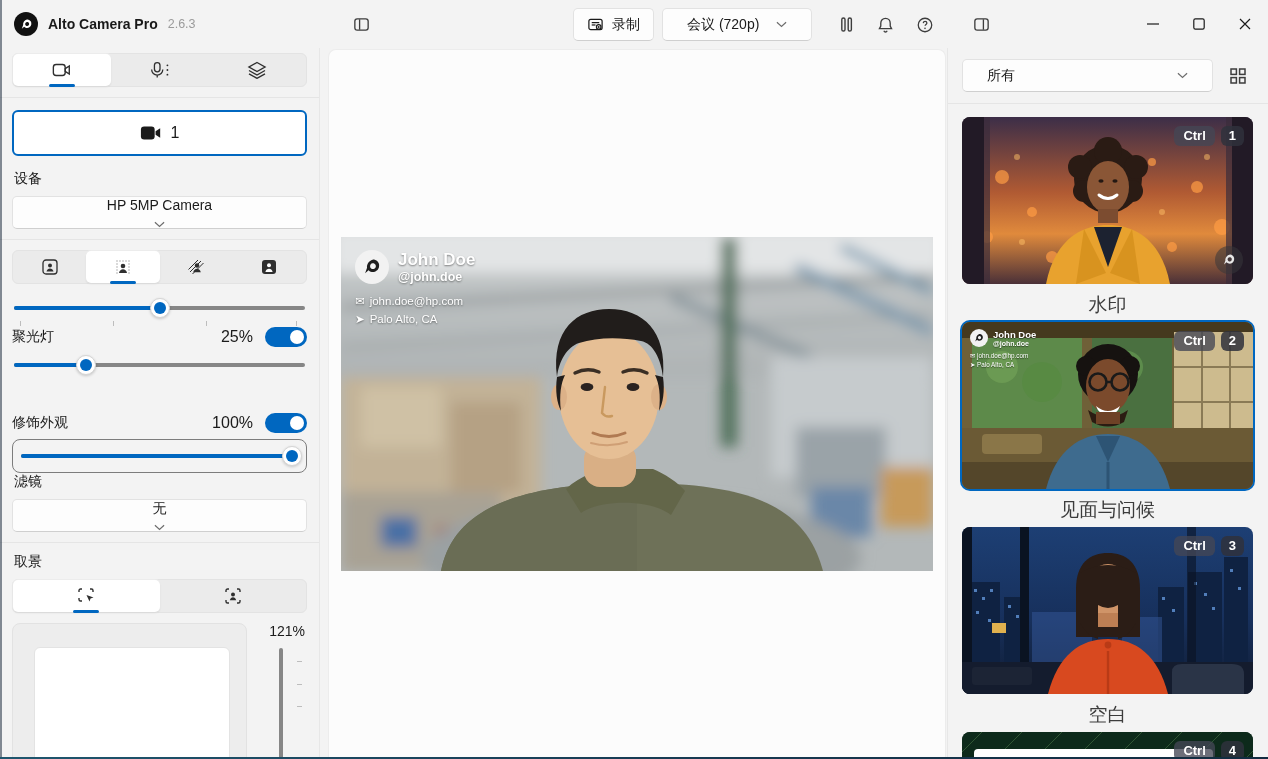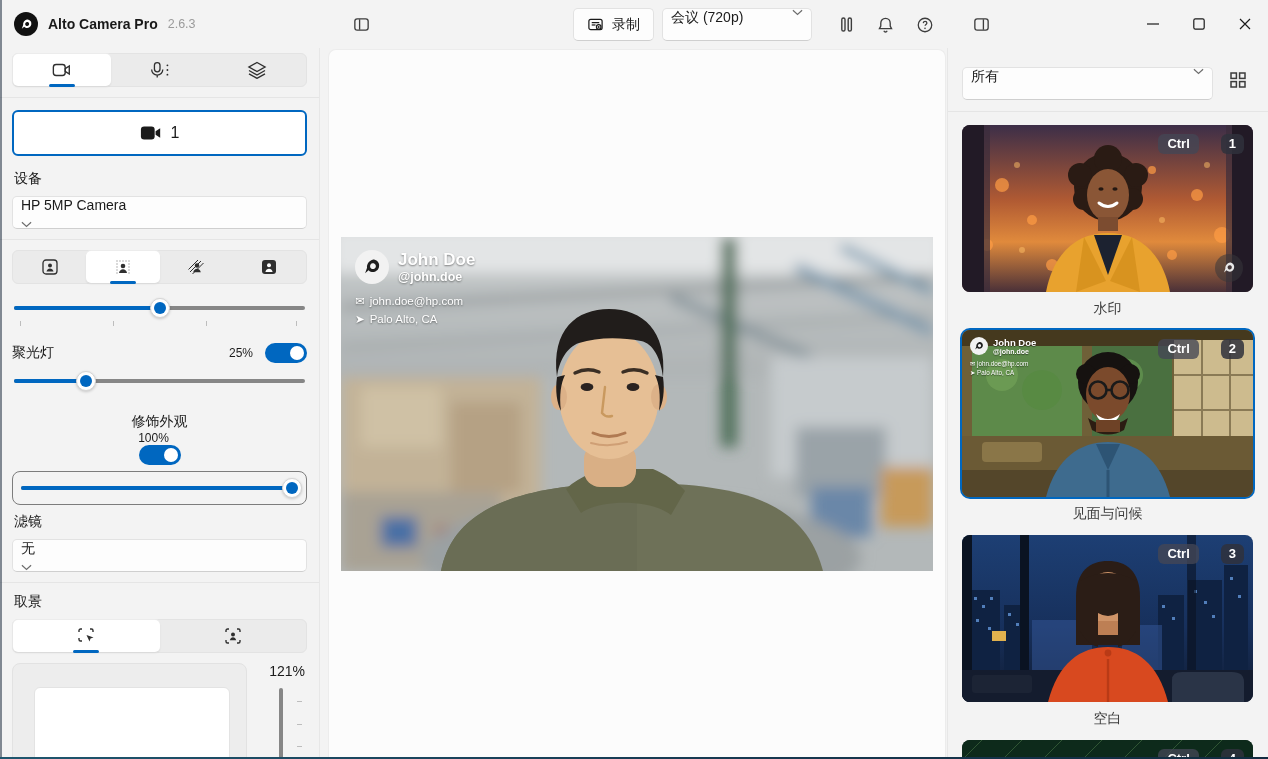--- a/index.html
+++ b/index.html
@@ -14,21 +14,21 @@
   .topbar { height:48px; display:flex; align-items:center; position:relative; }
   .tb-left { display:flex; align-items:center; gap:10px; padding-left:14px; }
   .app-logo { width:24px; height:24px; border-radius:50%; background:#111; display:flex; align-items:center; justify-content:center; }
   .app-title { font-size:14px; font-weight:700; color:#191919; }
   .app-version { font-size:12.5px; color:#9b9b9b; }
   .tb-icon-btn { width:32px; height:30px; display:flex; align-items:center; justify-content:center; border-radius:5px; color:#3d3d3d; margin-left:140px;}
   .tb-center { position:absolute; left:573px; top:8px; display:flex; align-items:center; gap:8px; }
   .btn { height:33px; background:#fdfdfd; border:1px solid #e2e2e2; border-bottom-color:#cfcfcf; border-radius:5px;
          display:flex; align-items:center; gap:8px; padding:0 13px; font-size:14px; color:#1b1b1b; }
   .dropdown { height:33px; background:#fdfdfd; border:1px solid #e2e2e2; border-bottom-color:#cfcfcf; border-radius:5px;
-              display:flex; justify-content:space-between; padding:0 8px; font-size:14px; color:#1b1b1b; }
+              display:flex; align-items:center; justify-content:space-between; padding:0 24px; font-size:14px; color:#1b1b1b; }
   .tb-center .dropdown { width:150px; }
   .tb-glyphs { display:flex; align-items:center; gap:6px; margin-left:10px; color:#3d3d3d;}
   .glyph-btn { width:33px; height:33px; display:flex; align-items:center; justify-content:center; border-radius:5px; }
   .win-controls { position:absolute; right:0; top:0; height:48px; display:flex; }
   .win-btn { width:46px; height:100%; display:flex; align-items:center; justify-content:center; color:#1b1b1b; }
 
   
   .main { display:flex; height:711px; }
   .sidebar { width:320px; padding:5px 12px 0 12px; border-right:1px solid #e7e7e7; }
   .center { flex:1; padding:1px 1px 0 8px; }
@@ -57,23 +57,23 @@
   .h-slider { position:relative; height:20px; }
   .h-track { position:absolute; left:2px; right:2px; top:8px; height:4px; border-radius:2px; background:#868686; }
   .h-fill { position:absolute; left:2px; top:8px; height:4px; border-radius:2px; background:#0067c0; width:var(--p,50%); max-width:calc(100% - 4px); }
   .h-thumb { position:absolute; top:0; left:var(--p,50%); transform:translateX(-50%);
              width:20px; height:20px; border-radius:50%; background:#fff; border:1px solid #d5d5d5; box-shadow:0 1px 3px rgba(0,0,0,.2); }
   .h-thumb::after { content:""; position:absolute; left:50%; top:50%; transform:translate(-50%,-50%);
                     width:12px; height:12px; border-radius:50%; background:#0067c0; }
   .ticks { position:relative; height:7px; margin:2px 2px 0 2px; }
   .tick { position:absolute; top:1px; width:1px; height:5px; background:#bdbdbd; }
 
-  .row { display:flex; align-items:center; margin-top:16px; }
+  .row { display:flex; align-items:center; margin-top:0; }
   .row .lbl { flex:1; font-size:14px; }
-  .row .val { font-size:12px; margin-right:12px; }
+  .row .val { font-size:16px; margin-right:12px; }
   .toggle { width:42px; height:20px; border-radius:10px; background:#0067c0; position:relative; }
   .toggle .knob { position:absolute; right:3px; top:3px; width:14px; height:14px; border-radius:50%; background:#fff; }
 
   .focus-ring { border:1px solid #7c7c7c; border-radius:8px; padding:6px 6px; margin-top:6px; }
 
   
   .framing { display:flex; margin-top:10px; gap:8px; }
   .frame-preview { flex:1; height:170px; background:#ededed; border:1px solid #e2e2e2; border-radius:8px; position:relative; }
   .frame-crop { position:absolute; left:21px; top:23px; width:196px; height:160px; background:#fff; border:1px solid #e3e3e3; border-radius:6px; }
   .v-col { width:52px; display:flex; flex-direction:column; align-items:center; }
@@ -87,28 +87,28 @@
   .name-card { position:absolute; left:14px; top:13px; color:#fff; text-shadow:0 1px 2px rgba(0,0,0,.45); }
   .nc-top { display:flex; align-items:center; gap:9px; }
   .nc-avatar { width:34px; height:34px; border-radius:50%; background:#f2f2f2; display:flex; align-items:center; justify-content:center; }
   .nc-name { font-size:17px; font-weight:700; line-height:1.15; }
   .nc-handle { font-size:12.5px; font-weight:600; }
   .nc-rows { margin-top:10px; font-size:11.5px; display:flex; flex-direction:column; gap:4px; }
   .nc-row { display:flex; align-items:center; gap:5px; }
 
   
   .rp-header { display:flex; align-items:center; gap:10px; }
-  .rp-header .dropdown { flex:1;margin-top:8px; }
+  .rp-header .dropdown { flex:1; }
   .rp-grid-btn { width:30px; height:30px; display:flex; align-items:center; justify-content:center; color:#3d3d3d; }
   .presets { margin-top:13px; }
   .preset { margin-bottom:13px; }
   .preset-img { position:relative; height:167px; border-radius:8px; overflow:hidden; background:#ccc; }
   .preset.selected .preset-img { box-shadow:0 0 0 2px #0067c0 inset, 0 0 0 2px #0067c0; }
-  .preset-label { text-align:center; font-size:14px; color:#3c3c3c; margin-top:8px; height:17px; }
-  .badges { position:absolute; top:9px; right:9px; display:flex; gap:22px; }
+  .preset-label { text-align:center; font-size:19px; color:#3c3c3c; margin-top:8px; height:17px; }
+  .badges { position:absolute; top:9px; right:9px; display:flex; gap:6px; }
   .badge { background:rgba(68,70,84,.78); color:#fff; font-size:13px; font-weight:700; border-radius:6px;
            padding:3px 9px; line-height:1.1; }
   .badge.key { background:rgba(47,49,60,.85); padding:3px 8px; }
   .mini-card { position:absolute; left:8px; top:7px; color:#fff; text-shadow:0 1px 1px rgba(0,0,0,.5); }
   .mc-top { display:flex; align-items:center; gap:5px; }
   .mc-avatar { width:18px; height:18px; border-radius:50%; background:#f2f2f2; display:flex; align-items:center; justify-content:center; }
   .mc-name { font-size:9.5px; font-weight:700; }
   .mc-handle { font-size:7px; font-weight:600; }
   .mc-rows { margin-top:5px; font-size:6.3px; display:flex; flex-direction:column; gap:2px; }
   .watermark { position:absolute; right:10px; bottom:10px; width:28px; height:28px; border-radius:50%;
@@ -318,36 +318,36 @@
       <div class="toggle">
           <div class="knob"></div>
         </div>
     </div>
     <div class="h-slider" style="margin-top: 8px; --p: 25%;">
       <div class="h-track"></div>
       <div class="h-fill"></div>
       <div class="h-thumb"></div>
     </div>
 
-    <div class="row" style="margin-top:22px;flex-direction:column;">
+    <div class="row" style="margin-top:38px;">
       <span class="lbl">修饰外观</span>
       <span class="val">100%</span>
       <div class="toggle">
           <div class="knob"></div>
         </div>
     </div>
     <div class="focus-ring">
       <div class="h-slider" style="--p: 100%;">
         <div class="h-track"></div>
         <div class="h-fill"></div>
         <div class="h-thumb" style="left:calc(var(--p) - 8px);"></div>
       </div>
     </div>
 
-    <div class="field-label" style="margin-top:8px;">滤镜</div>
+    <div class="field-label" style="margin-top:0;">滤镜</div>
     <div class="dropdown">
       <span>无</span>
       <svg class="chev" width="11" height="7" viewBox="0 0 12 7" fill="none" stroke="#6d6d6d" stroke-width="1.3">
           <path d="M1 1l5 4.5L11 1"></path>
         </svg>
     </div>
 
     <div class="divider"></div>
 
     <div class="field-label" style="margin-top:2px;">取景</div>

